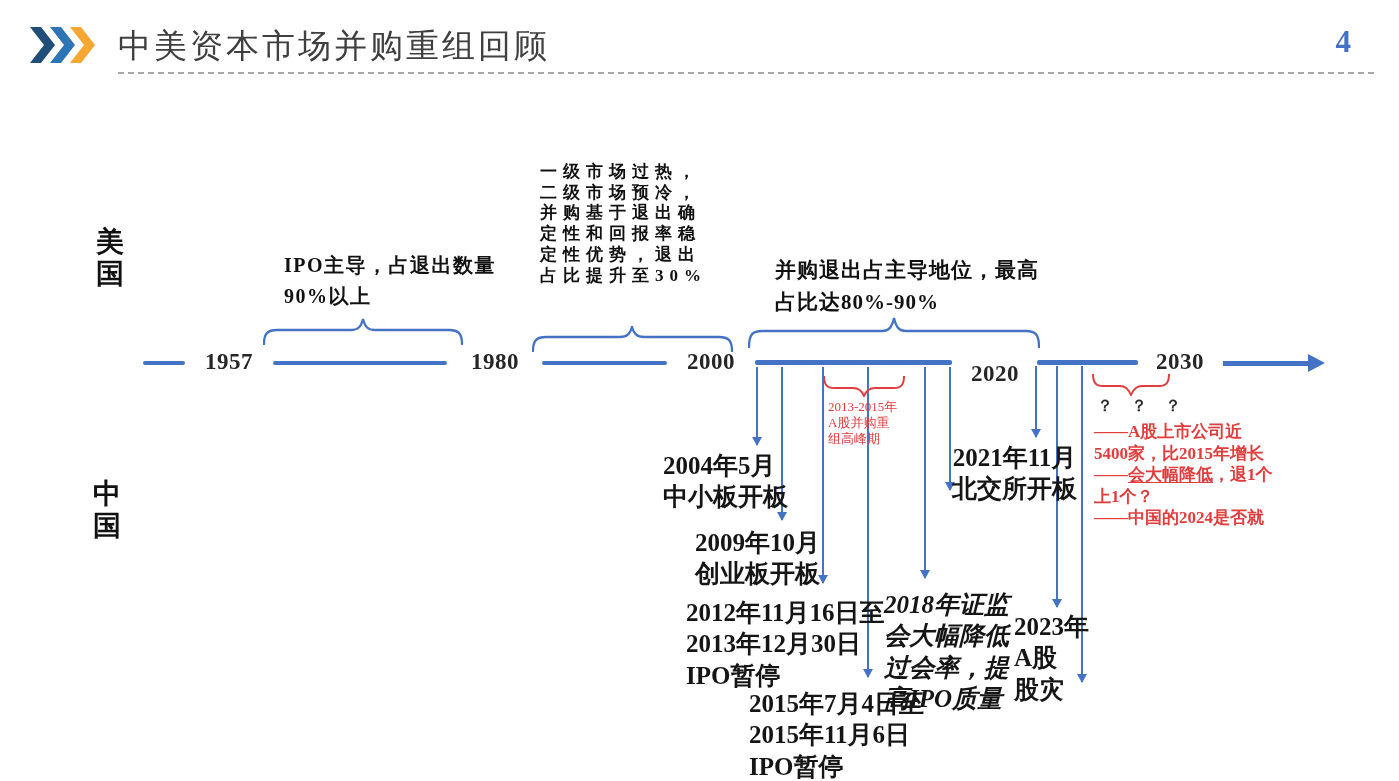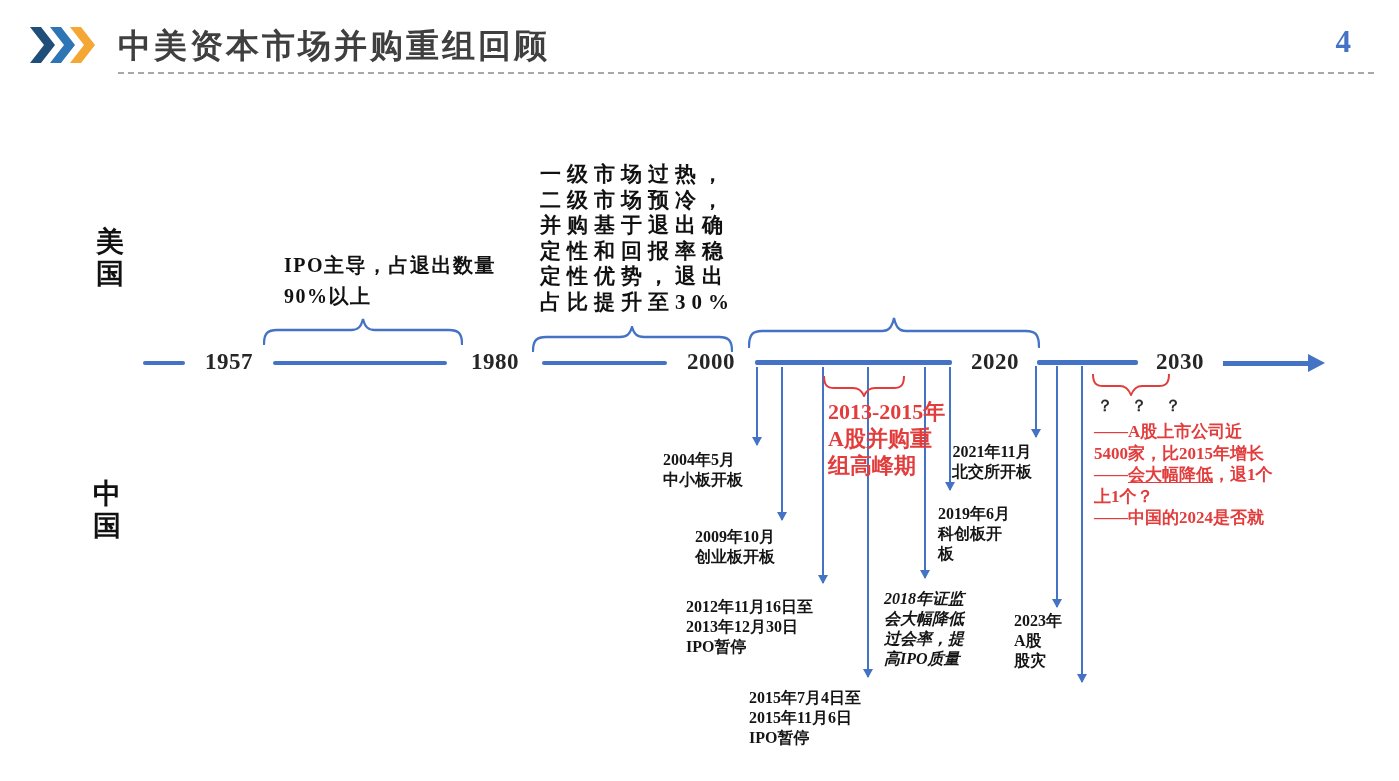--- a/index.html
+++ b/index.html
@@ -12,39 +12,39 @@
     position:relative;width:1399px;height:781px;background:#ffffff;
     font-family:"Liberation Serif","DejaVu Serif",serif;color:var(--ink);
     overflow:hidden;margin:0 auto;
   }
   
   .logo{position:absolute;left:30px;top:27px;}
   .chev1{fill:var(--navy);} .chev2{fill:var(--lblue);} .chev3{fill:var(--orange);}
   .title{
     position:absolute;left:118px;top:24px;
     font-family:"Liberation Sans","DejaVu Sans",sans-serif;
-    font-size:33px;font-weight:700;color:var(--titlegray);letter-spacing:3px;white-space:nowrap;
+    font-size:33px;font-weight:400;color:var(--titlegray);letter-spacing:3px;white-space:nowrap;
   }
   .pagenum{
     position:absolute;right:48px;top:24px;font-size:31px;font-weight:600;color:var(--pageblue);
   }
   .divider{
     position:absolute;left:118px;top:72px;width:1260px;height:2px;
     background:repeating-linear-gradient(90deg,#a8a8a8 0 6px,transparent 6px 10px);
   }
   
   .side-label{
     position:absolute;font-size:28px;font-weight:700;line-height:1.15;
     white-space:pre-line;text-align:center;color:#111;
   }
   .phase-text{
     position:absolute;font-size:20px;font-weight:700;color:#111;white-space:pre-line;
   }
   .event-text{
-    position:absolute;font-size:16px;font-weight:700;line-height:1.25;color:#151515;white-space:pre-line;
+    position:absolute;font-size:25px;font-weight:700;line-height:1.25;color:#151515;white-space:pre-line;
   }
   
   .tseg{position:absolute;background:var(--blue);border-radius:2px;}
   .year{
     position:absolute;top:349px;width:64px;text-align:center;
     font-size:23px;font-weight:700;color:#262626;letter-spacing:.5px;
   }
   .harrow{position:absolute;left:1223px;top:361px;width:86px;height:5px;background:var(--blue);}
   .harrow::after{
     content:"";position:absolute;right:-16px;top:-7px;
@@ -54,21 +54,21 @@
   .varrow::after{
     content:"";position:absolute;bottom:-1px;left:-4px;
     border-left:5px solid transparent;border-right:5px solid transparent;border-top:9px solid var(--blue);
   }
   
   .brace{position:absolute;}
   .brace path{fill:none;stroke:var(--blue);stroke-width:2.3;stroke-linecap:round;}
   .brace.red path{stroke:var(--red);stroke-width:2;}
   
   .peak-note{
-    position:absolute;left:828px;top:399px;font-size:22px;font-weight:700;
+    position:absolute;left:828px;top:399px;font-size:13px;font-weight:400;
     line-height:1.22;color:var(--red);white-space:pre-line;
   }
   .qmarks{
     position:absolute;left:1097px;top:396px;font-size:16px;font-weight:700;
     letter-spacing:7px;color:#2b2b2b;
   }
   .red-block{
     position:absolute;left:1094px;top:421px;width:240px;font-size:17px;font-weight:700;
     line-height:1.27;color:var(--red);
   }
@@ -89,26 +89,28 @@
   <div class="pagenum">4</div>
   <div class="divider"></div>
 
   <div class="side-label" style="left:96px;top:226px;">美
 国</div>
   <div class="side-label" style="left:93px;top:478px;">中
 国</div>
 
   <div class="phase-text" style="left:284px;top:250px;line-height:1.55;letter-spacing:1.5px;">IPO主导，占退出数量
 90%以上</div>
-  <div class="phase-text" style="left:540px;top:162px;font-size:21px;line-height:1.22;letter-spacing:6px;">一级市场过热，
+  <div class="phase-text" style="left:540px;top:162px;font-size:17px;line-height:1.22;letter-spacing:6px;">一级市场过热，
 二级市场预冷，
 并购基于退出确
 定性和回报率稳
 定性优势，退出
 占比提升至30%</div>
+  <div class="phase-text" style="left:775px;top:255px;font-size:21px;line-height:1.5;letter-spacing:1px;">并购退出占主导地位，最高
+占比达80%-90%</div>
 
   <svg class="brace" style="left:263px;top:318px;" width="200" height="27" viewBox="0 0 200 27">
     <path d="M1,26 C1,15 5,12 14,12 L88,12 C95,12 98,9 100,1 C102,9 105,12 112,12 L186,12 C195,12 199,15 199,26"></path>
   </svg>
   <svg class="brace" style="left:532px;top:326px;" width="201" height="26" viewBox="0 0 201 26">
     <path d="M1,25 C1,14 5,11 14,11 L88,11 C95,11 98,8 100,1 C102,8 105,11 112,11 L187,11 C196,11 200,14 200,25"></path>
   </svg>
   <svg class="brace" style="left:748px;top:317px;" width="292" height="31" viewBox="0 0 292 31">
     <path d="M1,30 C1,17 5,14 14,14 L134,14 C141,14 144,10 146,1 C148,10 151,14 158,14 L278,14 C287,14 291,17 291,30"></path>
   </svg>
@@ -116,21 +118,21 @@
   <div class="tseg" style="left:143px;top:361px;width:42px;height:4px;"></div>
   <div class="tseg" style="left:273px;top:361px;width:174px;height:4px;"></div>
   <div class="tseg" style="left:542px;top:361px;width:125px;height:4px;"></div>
   <div class="tseg" style="left:755px;top:360px;width:197px;height:5px;"></div>
   <div class="tseg" style="left:1037px;top:360px;width:101px;height:5px;"></div>
   <div class="harrow"></div>
 
   <div class="year" style="left:197px;">1957</div>
   <div class="year" style="left:463px;">1980</div>
   <div class="year" style="left:679px;">2000</div>
-  <div class="year" style="left:963px;">2020</div>
+  <div class="year" style="left:963px;margin-top:12px;">2020</div>
   <div class="year" style="left:1148px;">2030</div>
 
   <div class="varrow" style="left:756px;top:367px;height:78px;"></div>
   <div class="varrow" style="left:781px;top:367px;height:153px;"></div>
   <div class="varrow" style="left:822px;top:367px;height:216px;"></div>
   <div class="varrow" style="left:867px;top:367px;height:310px;"></div>
   <div class="varrow" style="left:924px;top:367px;height:211px;"></div>
   <div class="varrow" style="left:949px;top:367px;height:123px;"></div>
   <div class="varrow" style="left:1035px;top:366px;height:71px;"></div>
   <div class="varrow" style="left:1056px;top:366px;height:241px;"></div>
@@ -143,23 +145,20 @@
   <div class="event-text" style="left:686px;top:597px;">2012年11月16日至
 2013年12月30日
 IPO暂停</div>
   <div class="event-text" style="left:749px;top:688px;">2015年7月4日至
 2015年11月6日
 IPO暂停</div>
   <div class="event-text" style="left:884px;top:589px;font-style:italic;">2018年证监
 会大幅降低
 过会率，提
 高IPO质量</div>
-  <div class="event-text" style="left:938px;top:504px;">2019年6月
-科创板开
-板</div>
   <div class="event-text" style="left:952px;top:442px;text-align:center;">2021年11月
 北交所开板</div>
   <div class="event-text" style="left:1014px;top:611px;">2023年
 A股
 股灾</div>
 
   <svg class="brace red" style="left:823px;top:376px;" width="82" height="21" viewBox="0 0 82 21">
     <path d="M1,0 C1,9 4,12 11,12 L30,12 C36,12 39,15 41,20 C43,15 46,12 52,12 L71,12 C78,12 81,9 81,0"></path>
   </svg>
   <svg class="brace red" style="left:1092px;top:374px;" width="78" height="22" viewBox="0 0 78 22">

